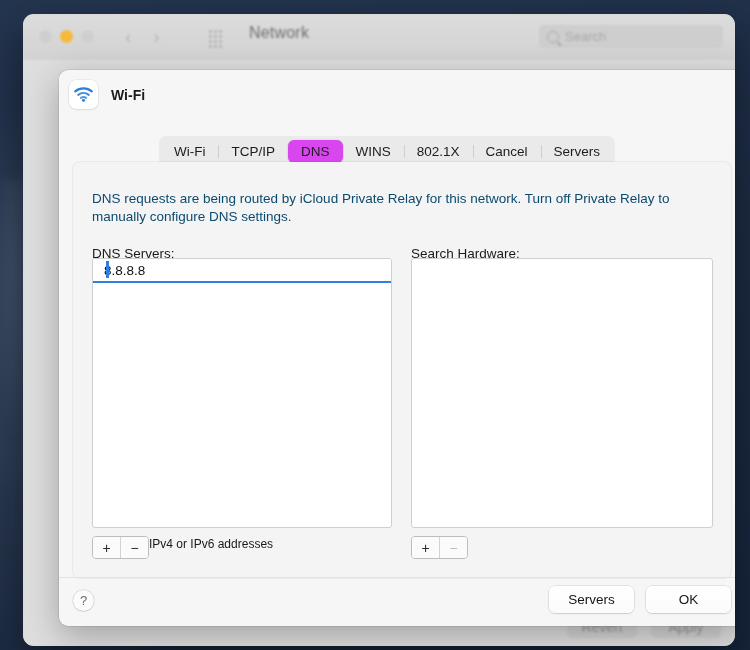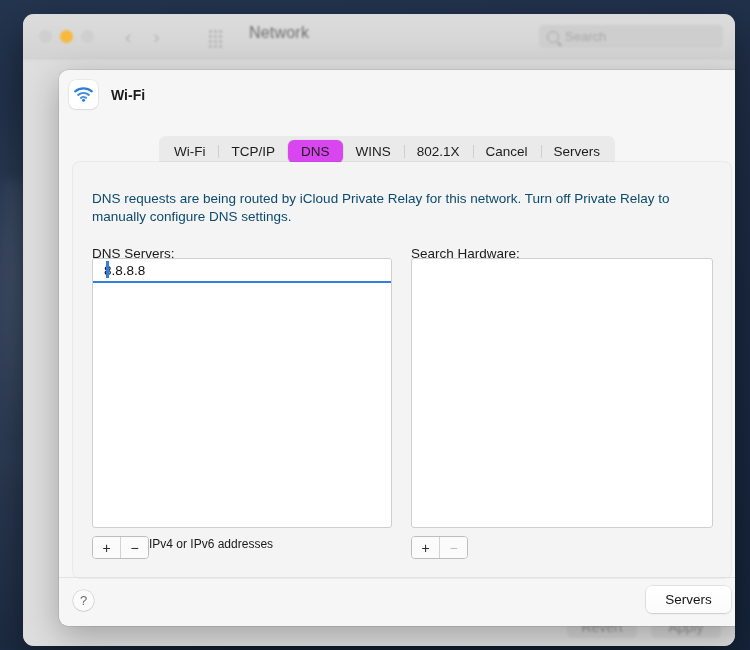--- a/index.html
+++ b/index.html
@@ -455,17 +455,18 @@
       <div class="stepper" id="sd-stepper">
         <div class="step">+</div>
         <div class="step disabled">−</div>
       </div>
     </div>
 
     <div id="sheet-footer">
       <div id="help-btn">?</div>
       <div id="footer-btns">
         <div class="sheet-btn">Servers</div>
+        <div class="sheet-btn">OK</div>
       </div>
     </div>
 
   </div>
 </div>
 
 </body></html>

